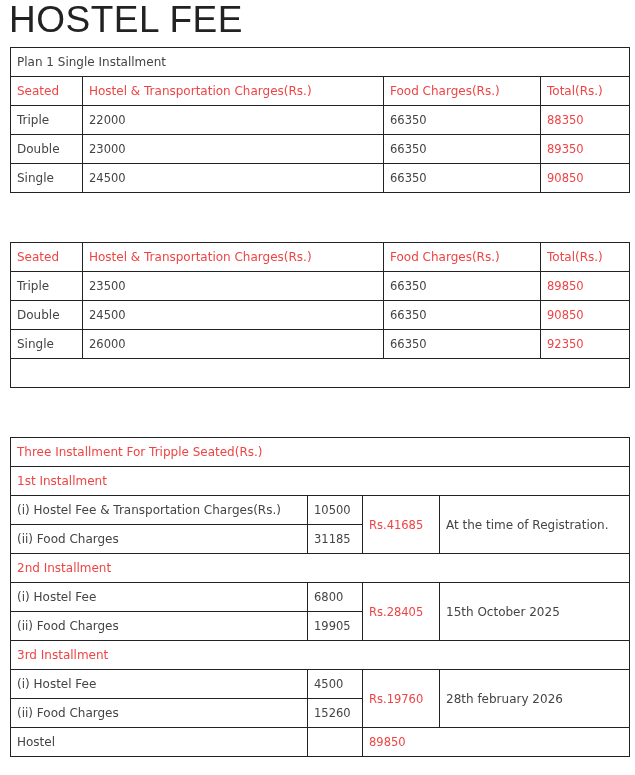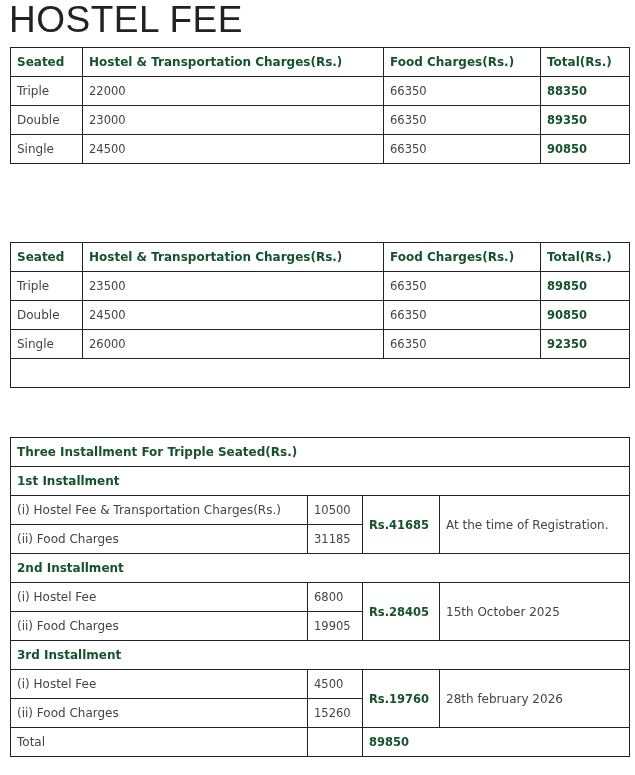--- a/index.html
+++ b/index.html
@@ -1,39 +1,42 @@
 <!DOCTYPE html>
 <html><head>
 <meta charset="utf-8">
 <style>
   html, body { margin:0; padding:0; background:#ffffff; }
   body { width:635px; height:775px; position:relative; overflow:hidden; font-family:"DejaVu Sans", sans-serif; color:#333; }
   h1 { position:absolute; left:9px; top:-2px; margin:0; font-family:"Liberation Sans", sans-serif; font-weight:normal; font-size:37px; letter-spacing:0.5px; color:#222; line-height:44px; }
   table { position:absolute; left:10px; width:619px; border-collapse:collapse; table-layout:fixed; font-size:12px; }
   td, th { border:1.3px solid #222; padding:0 6px; height:28px; text-align:left; vertical-align:middle; font-weight:normal; color:#444; white-space:nowrap; overflow:hidden; }
-  th, .b { font-weight:bold; color:#14532d; }
+  th, .b { font-weight:normal; color:#ef4444; }
   .cap { color:#444; }
   #t1 { top:47px; }
   #t2 { top:242px; }
   #t3 { top:437px; }
   .num { font-size:11.5px;margin-left:33px; }
 </style>
 </head>
 <body>
 
 <h1>HOSTEL FEE</h1>
 
 <table id="t1">
   <colgroup>
       <col style="width:72px">
       <col style="width:301px">
       <col style="width:157px">
       <col style="width:89px">
     </colgroup>
   <tbody>
+      <tr>
+    <td colspan="4" class="cap">Plan 1 Single Installment</td>
+  </tr>
   <tr>
     <th>Seated</th>
     <th>Hostel &amp; Transportation Charges(Rs.)</th>
     <th>Food Charges(Rs.)</th>
     <th>Total(Rs.)</th>
   </tr>
   <tr>
     <td>Triple</td>
     <td class="num">22000</td>
     <td class="num">66350</td>
@@ -140,18 +143,18 @@
     <td class="num">4500</td>
     <td rowspan="2" class="b num">Rs.19760</td>
     <td rowspan="2">28th february 2026</td>
   </tr>
   <tr>
     <td>(ii) Food Charges</td>
     <td class="num">15260</td>
   </tr>
 
   <tr>
-    <td>Total</td>
+    <td>Hostel</td>
     <td></td>
     <td colspan="2" class="b num">89850</td>
   </tr>
 </tbody>
   </table>
 
 </body></html>

